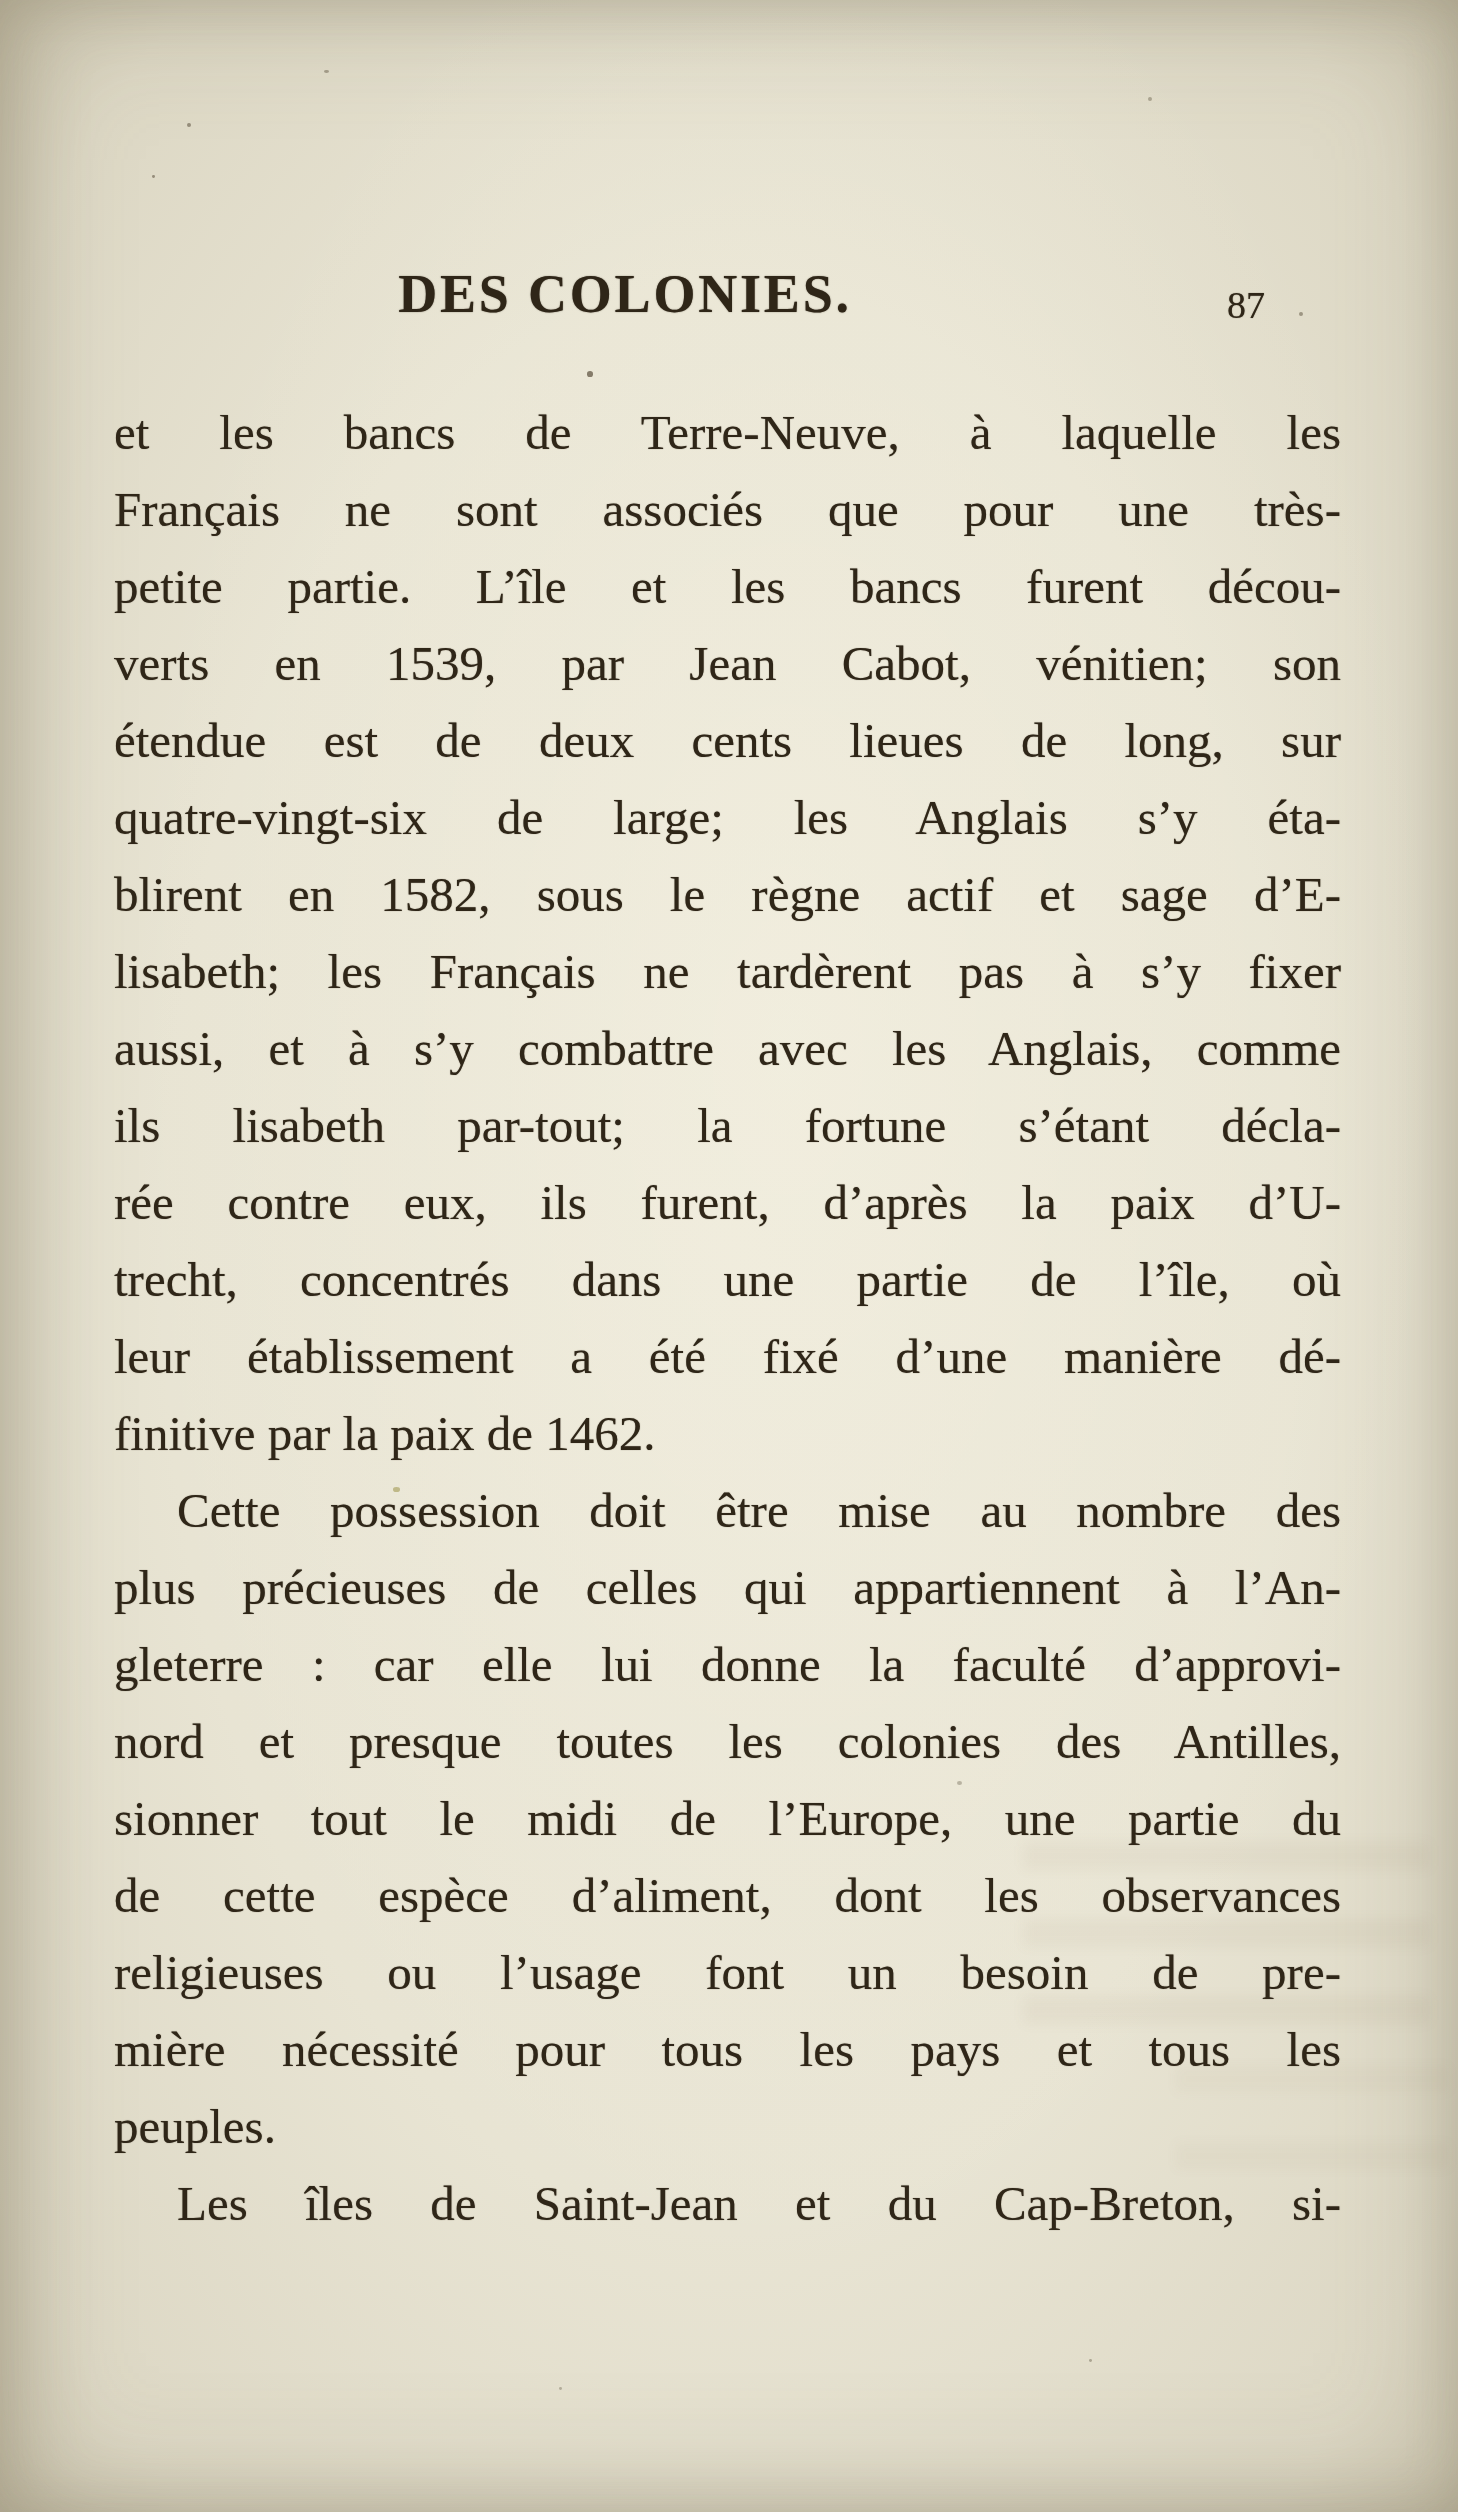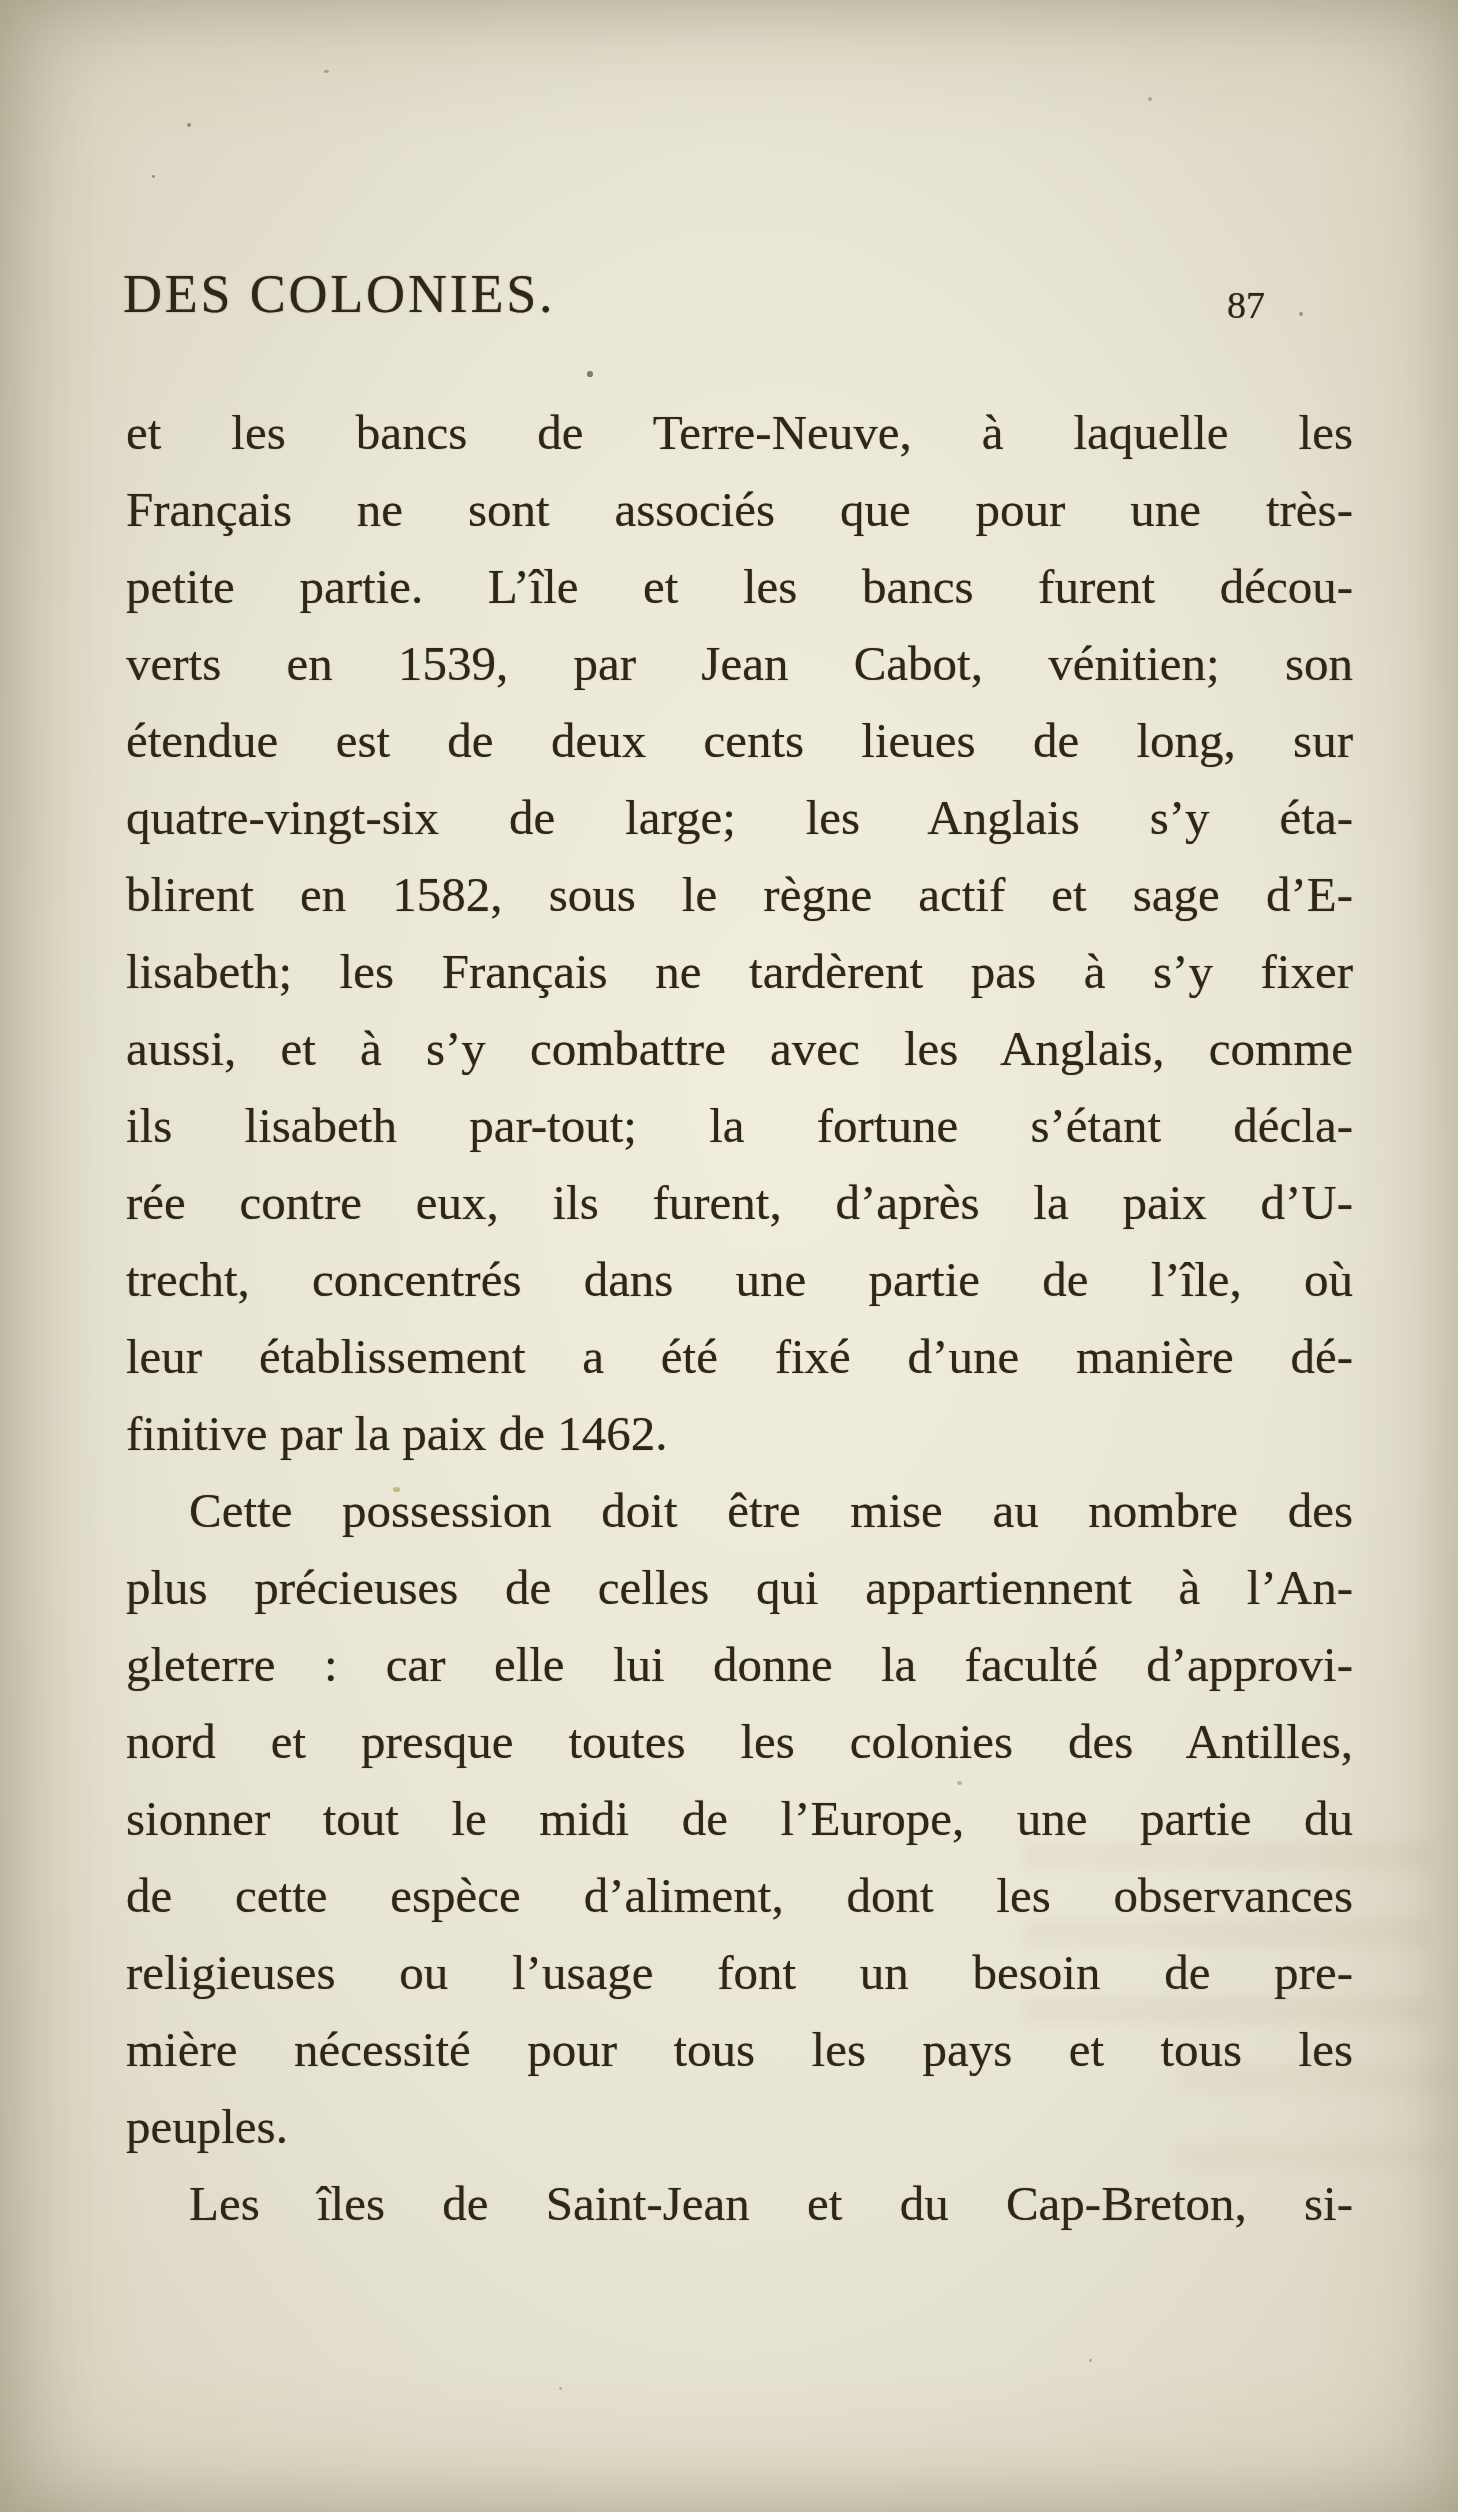--- a/index.html
+++ b/index.html
@@ -23,38 +23,38 @@
       inset 26.5px 0 66px rgba(116,106,80,0.18),
       inset -11.4px 0 47px rgba(116,106,80,0.12);
   }
 
   
   .running-head {
     position: absolute;
     top: 263px;
     left: 123px;
     width: 1004px;
-    text-align: left;
+    text-align: center;
     font-size: 54px;
     letter-spacing: 2.8px;
-    font-weight: 400;
+    font-weight: 700;
     text-shadow: 0 0 1.3px rgba(47,38,24,0.65);
   }
   .page-number {
     position: absolute;
     top: 283px;
     right: 194px;
     font-size: 38px;
     text-shadow: 0 0 1.1px rgba(47,38,24,0.6);
   }
 
   
   .text-block {
     position: absolute;
-    left: 126px;
+    left: 114px;
     top: 394px;
     width: 1227px;
     font-size: 49px;
     line-height: 77px;
     text-shadow: 0 0 1.1px rgba(47,38,24,0.55);
   }
   .para { margin: 0; }
   .line {
     text-align: justify;
     text-align-last: justify;

